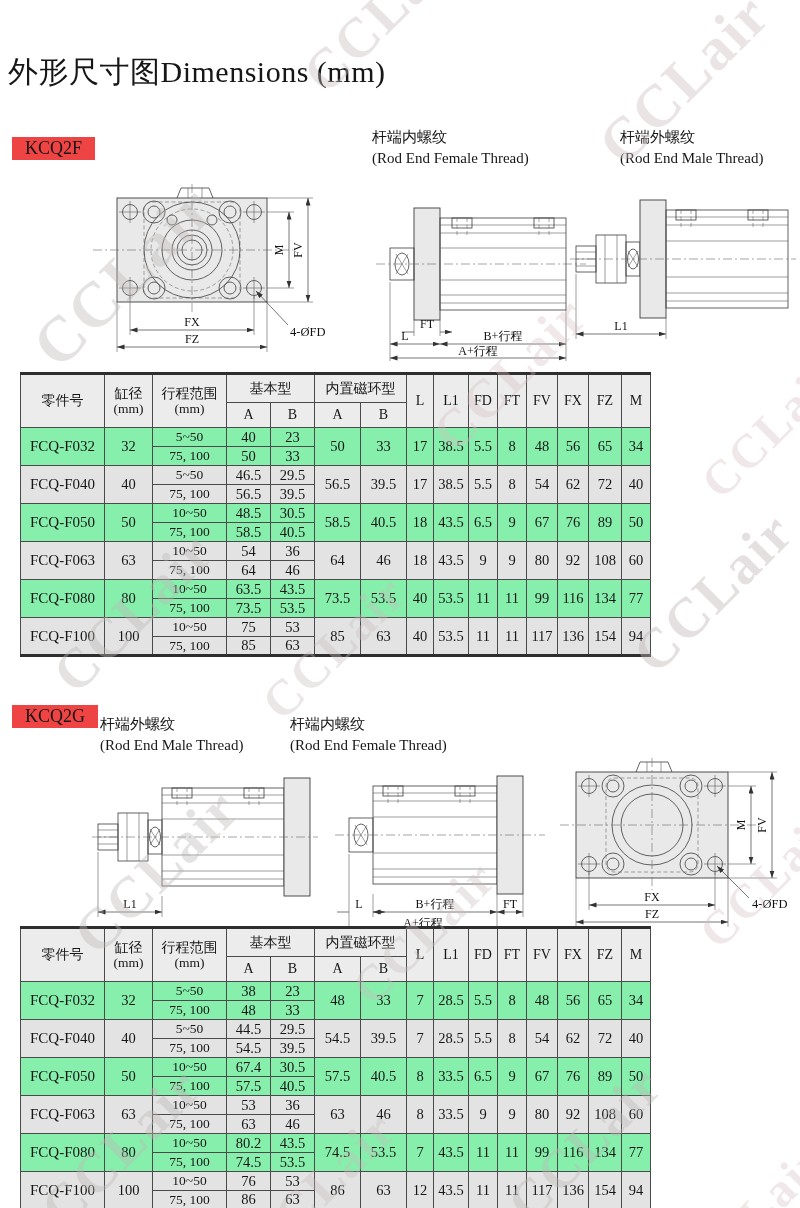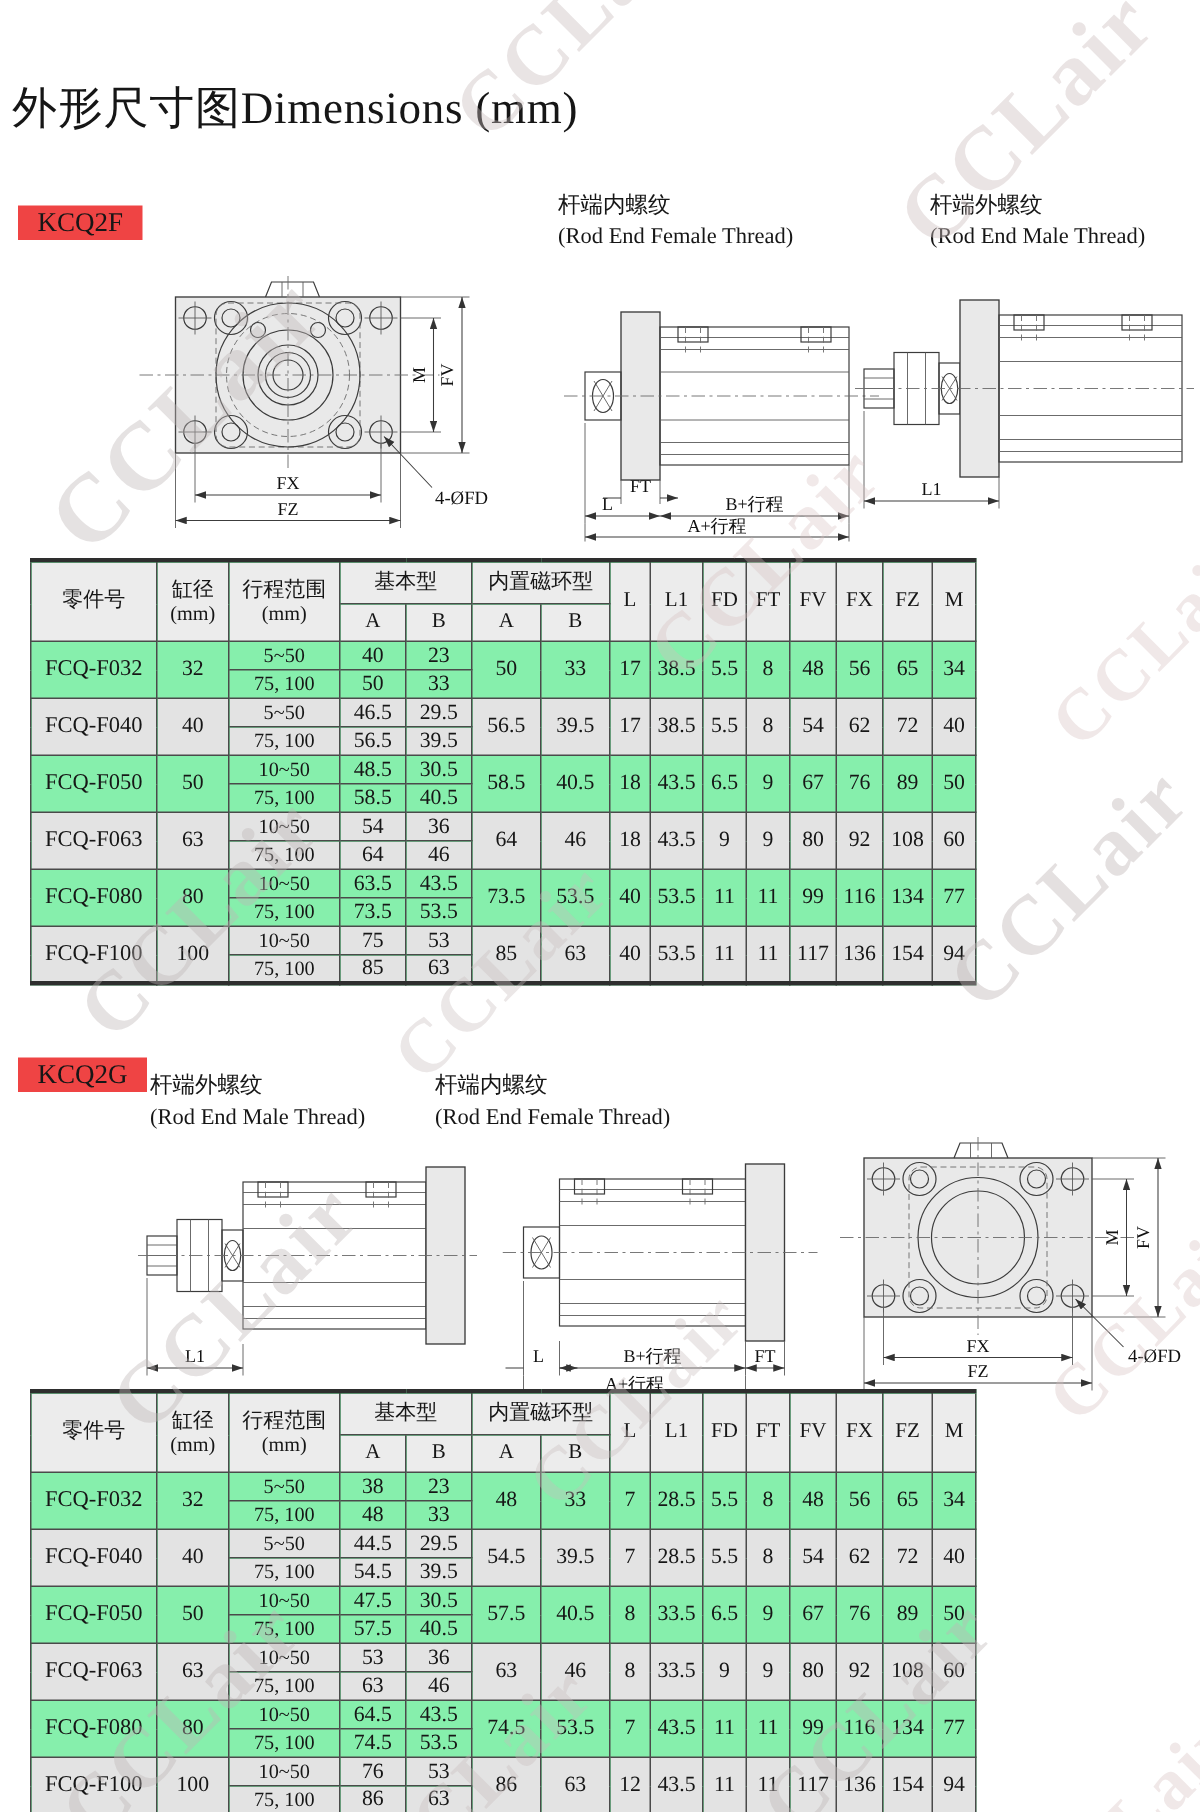--- a/index.html
+++ b/index.html
@@ -605,21 +605,21 @@
         </tr>
         <tr class="shaded">
           <td class="rng">75, 100</td>
           <td class="num">54.5</td>
           <td class="num">39.5</td>
         </tr>
         <tr>
           <td rowspan="2" class="part">FCQ-F050</td>
           <td rowspan="2" class="num">50</td>
           <td class="rng">10~50</td>
-          <td class="num">47.5</td>
+          <td class="num">67.4</td>
           <td class="num">30.5</td>
           <td rowspan="2" class="num">57.5</td>
           <td rowspan="2" class="num">40.5</td>
           <td rowspan="2" class="num">8</td>
           <td rowspan="2" class="num">33.5</td>
           <td rowspan="2" class="num">6.5</td>
           <td rowspan="2" class="num">9</td>
           <td rowspan="2" class="num">67</td>
           <td rowspan="2" class="num">76</td>
           <td rowspan="2" class="num">89</td>
@@ -649,21 +649,21 @@
         </tr>
         <tr class="shaded">
           <td class="rng">75, 100</td>
           <td class="num">63</td>
           <td class="num">46</td>
         </tr>
         <tr>
           <td rowspan="2" class="part">FCQ-F080</td>
           <td rowspan="2" class="num">80</td>
           <td class="rng">10~50</td>
-          <td class="num">64.5</td>
+          <td class="num">80.2</td>
           <td class="num">43.5</td>
           <td rowspan="2" class="num">74.5</td>
           <td rowspan="2" class="num">53.5</td>
           <td rowspan="2" class="num">7</td>
           <td rowspan="2" class="num">43.5</td>
           <td rowspan="2" class="num">11</td>
           <td rowspan="2" class="num">11</td>
           <td rowspan="2" class="num">99</td>
           <td rowspan="2" class="num">116</td>
           <td rowspan="2" class="num">134</td>

